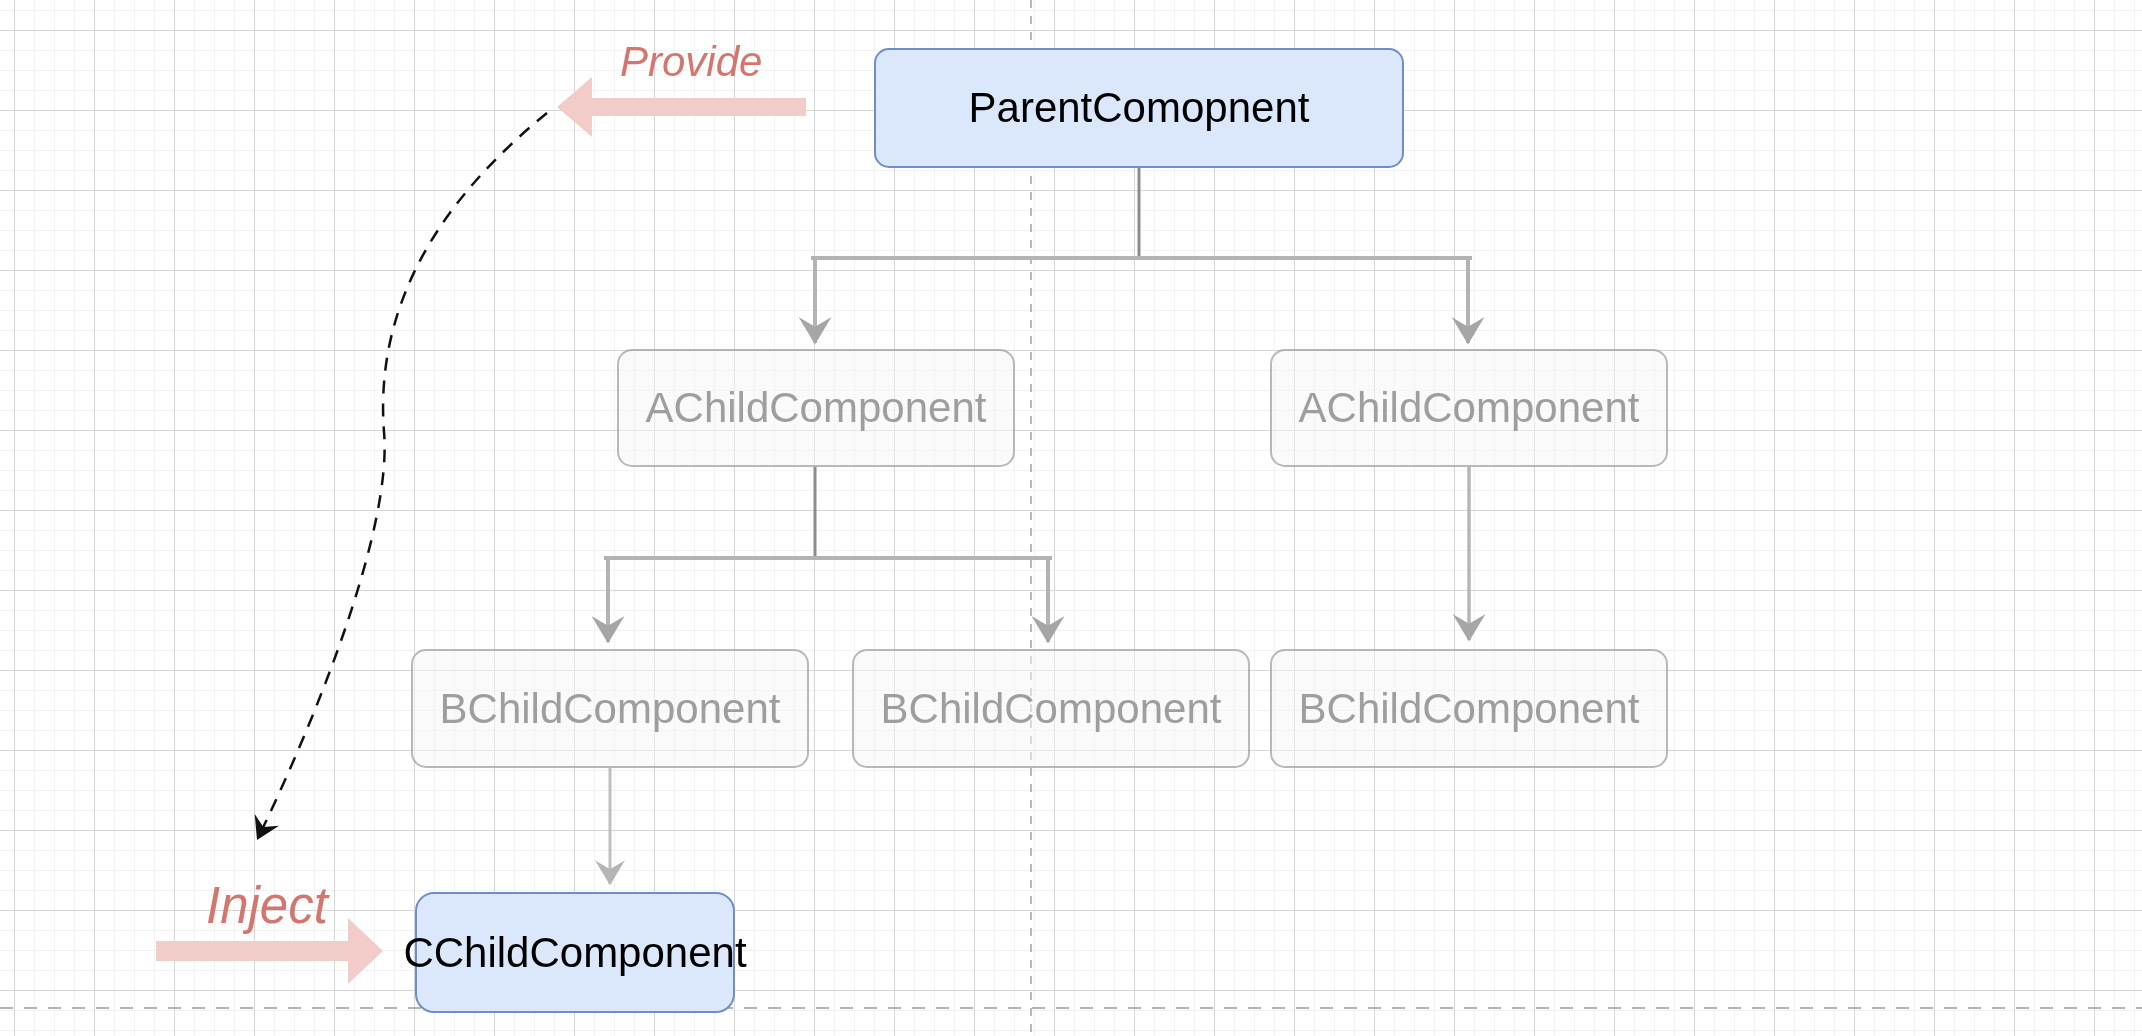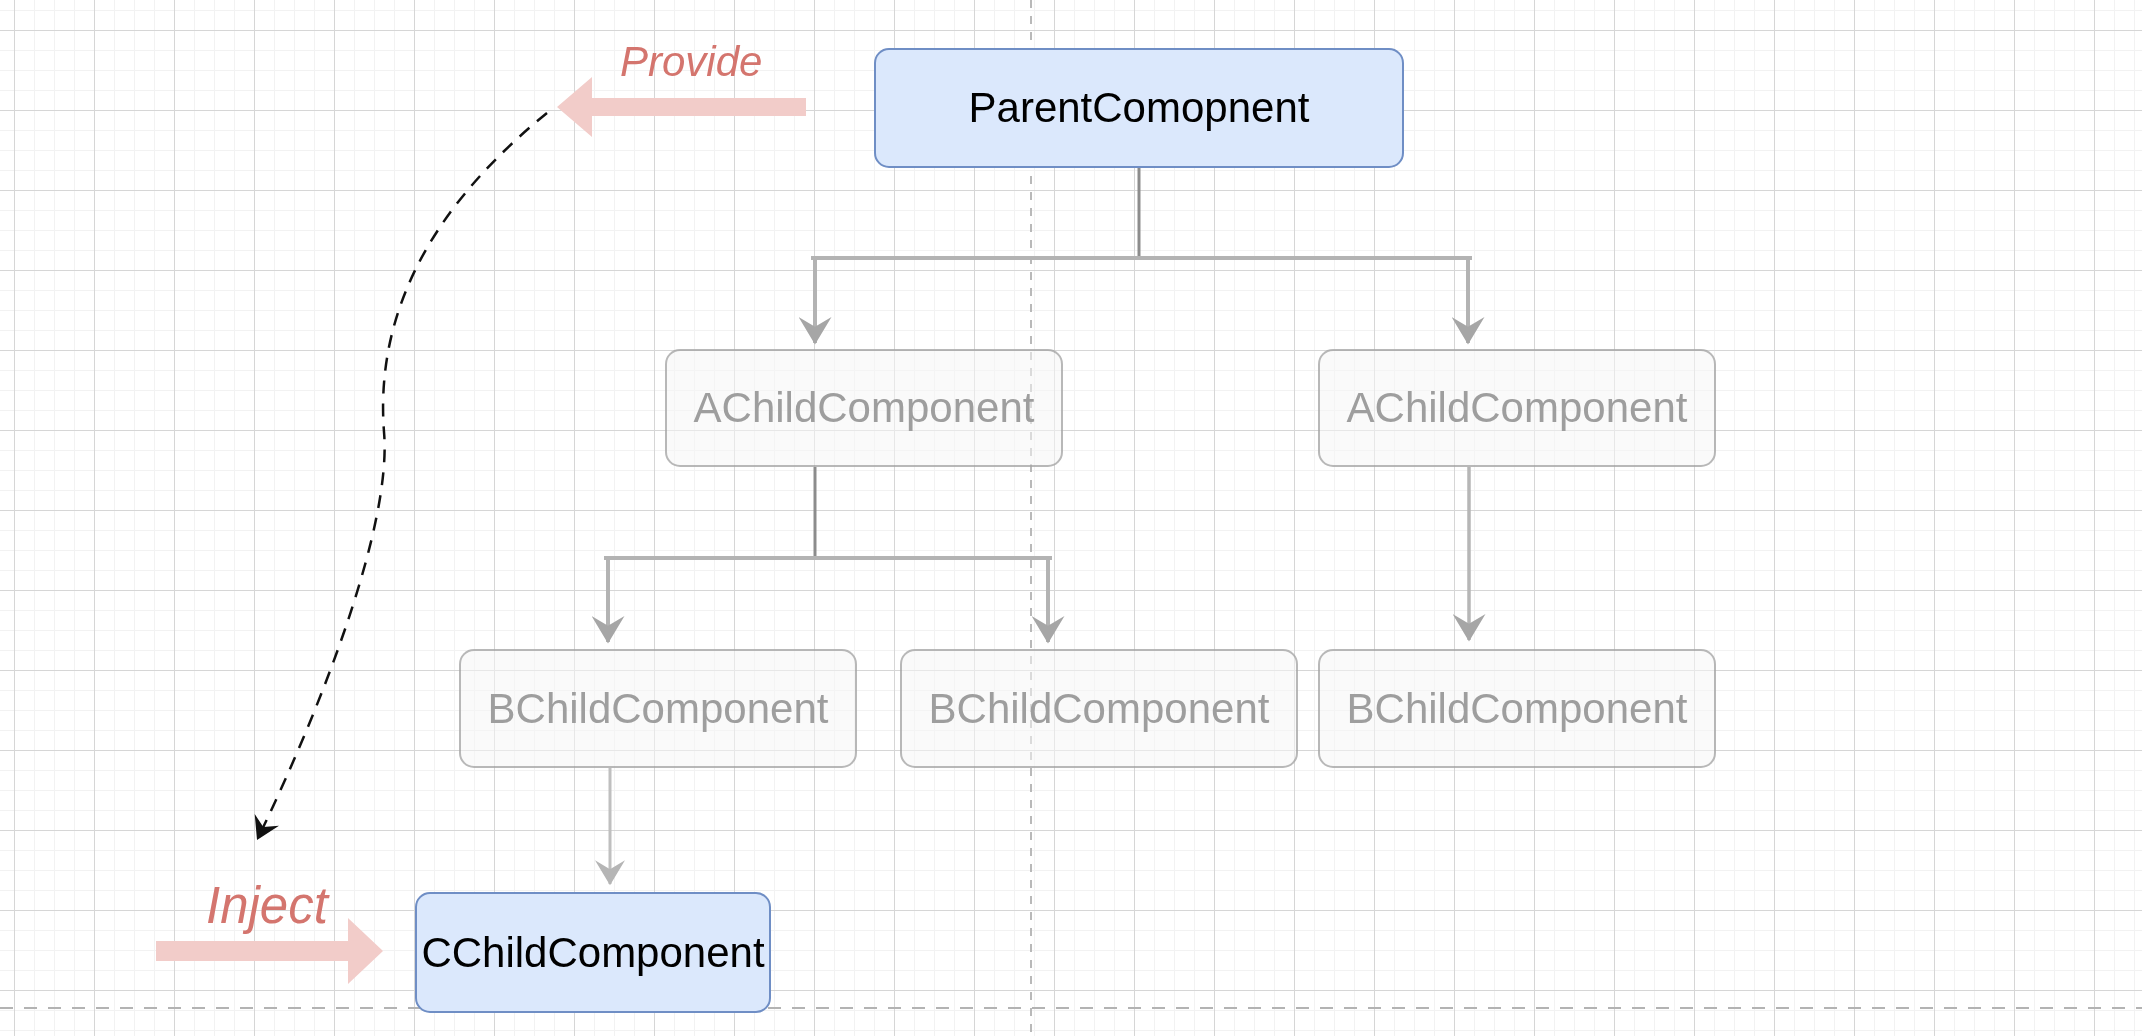--- a/index.html
+++ b/index.html
@@ -30,21 +30,20 @@
   }
   .node.primary{
     background:#dbe8fc;
     border:2px solid #6f8ec5;
     color:#000000;
   }
   .node.muted{
     background:rgba(245,245,245,0.55);
     border:2px solid rgba(130,130,130,0.55);
     color:#9e9e9e;
-    margin-left:48px;
   }
   .annotation{
     position:absolute;
     font-style:italic;
     color:#d4756e;
     white-space:nowrap;
     text-align:center;
   }
   .annotation.provide{left:620px;top:38px;font-size:42px;}
   .annotation.inject{left:206px;top:876px;font-size:51px;}
@@ -112,20 +111,20 @@
   </div>
 
   <div class="node muted" style="left:852px;top:649px;width:398px;height:119px;">
     <span>BChildComponent</span>
   </div>
 
   <div class="node muted" style="left:1270px;top:649px;width:398px;height:119px;">
     <span>BChildComponent</span>
   </div>
 
-  <div class="node primary" style="left:415px;top:892px;width:356px;height:121px;">
+  <div class="node primary" style="left:415px;top:892px;width:320px;height:121px;border-radius:19px;">
     <span>CChildComponent</span>
   </div>
 
   <div class="annotation provide">Provide</div>
   <div class="annotation inject">Inject</div>
 
 </div>
 
 </body></html>

